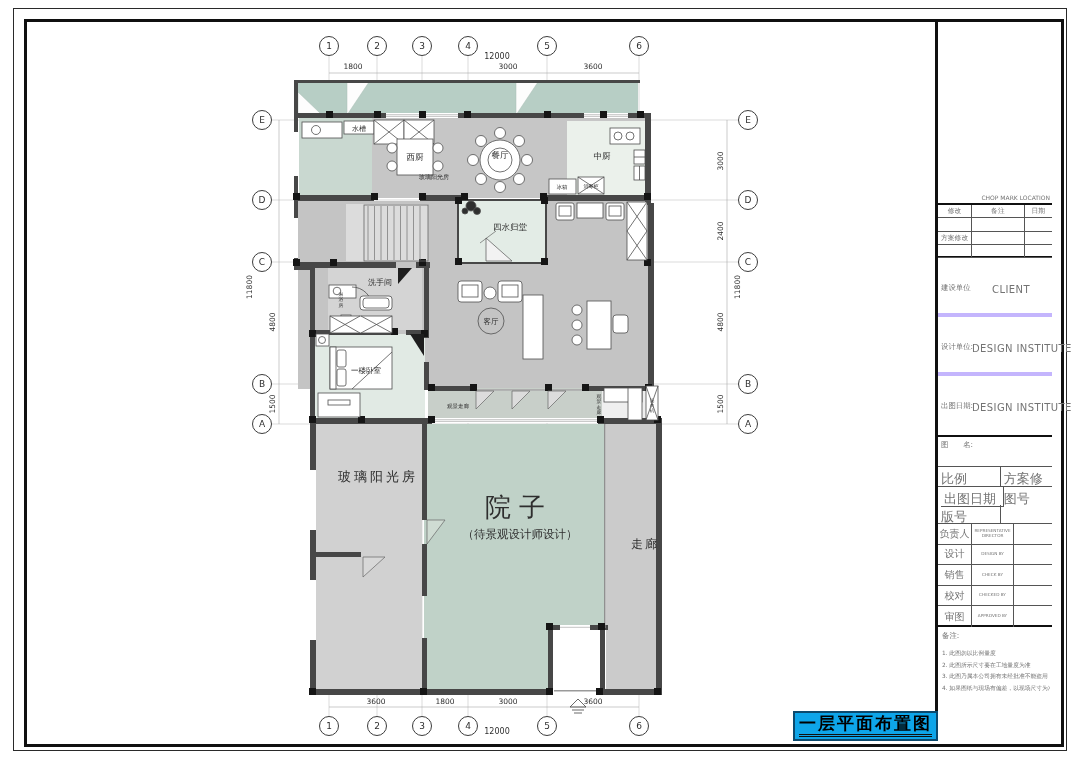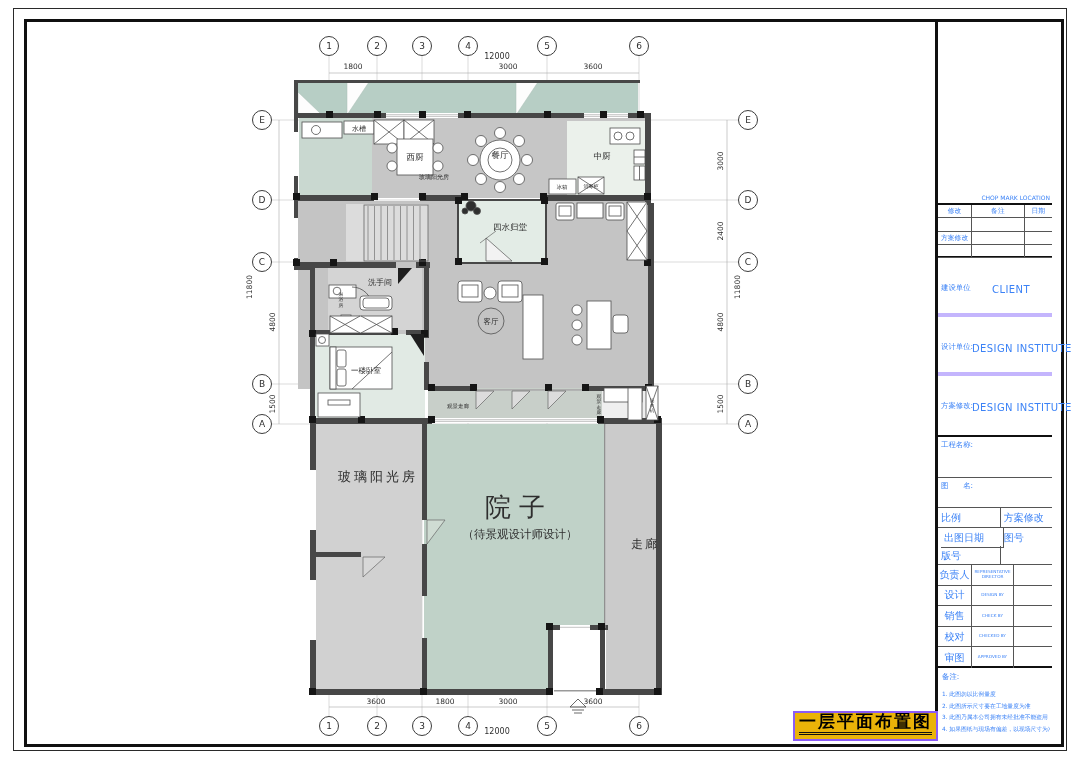--- a/index.html
+++ b/index.html
@@ -1,47 +1,47 @@
 <!DOCTYPE html>
 <html><head>
 <meta charset="utf-8">
 <style>
   html,body{margin:0;padding:0;background:#e8e8e8}
   .page{position:relative;width:1080px;height:764px;background:#ffffff;font-family:"DejaVu Sans",sans-serif;overflow:hidden}
   .border-outer{position:absolute;left:13px;top:8px;width:1052px;height:741px;border:1px solid #2a2a2a}
   .frame{position:absolute;left:24px;top:19px;width:1034px;height:722px;border:3px solid #101010}
   .plan-svg{position:absolute;left:0;top:0}
   
-  .titleblock{position:absolute;left:911px;top:0;bottom:0;width:117px;border-left:3px solid #101010;display:flex;flex-direction:column;color:#3b82f6;background:#fff;box-sizing:border-box}
+  .titleblock{position:absolute;left:911px;top:0;bottom:0;width:117px;border-left:3px solid #101010;display:flex;flex-direction:column;color:#737373;background:#fff;box-sizing:border-box}
   .tb-chop{height:183px;position:relative;border-bottom:2px solid #101010;box-sizing:border-box}
   .tb-chop span{position:absolute;right:2px;bottom:2px;font-size:6px;white-space:nowrap}
   .tb-rev{height:53px;display:grid;grid-template-columns:30% 46% 24%;grid-auto-rows:13.25px;border-bottom:2px solid #101010;box-sizing:border-box}
   .tb-rev div{border-right:1px solid #555;border-bottom:1px solid #555;display:flex;align-items:center;justify-content:center;font-size:6.8px;overflow:hidden}
   .tb-rev div:nth-child(3n){border-right:none}
   .tb-units{height:179px;border-bottom:2px solid #101010;box-sizing:border-box}
   .tb-unit{height:59px;border-bottom:4px solid #c4b5fd;position:relative;box-sizing:border-box}
   .tb-unit:last-child{border-bottom:none}
   .tb-unit .lbl{position:absolute;left:3px;top:25px;font-size:7.4px}
   .tb-unit .val{position:absolute;left:34px;right:2px;top:26px;text-align:center;font-size:10px;letter-spacing:.4px;white-space:nowrap}
   .tb-name41{height:41px;border-bottom:1px solid #555;padding:3px 0 0 3px;font-size:7.4px;box-sizing:border-box}
   .tb-name30{height:30px;border-bottom:1px solid #555;padding:3px 0 8px 3px;font-size:7.4px;box-sizing:border-box}
   .tb-meta{height:57px;position:relative;border-bottom:1px solid #555;box-sizing:border-box}
-  .tb-meta .c{position:absolute;box-sizing:border-box;padding:3px 0 16px 3px;font-size:10px;border-right:1px solid #555;border-bottom:1px solid #555;overflow:hidden}
+  .tb-meta .c{position:absolute;box-sizing:border-box;padding:3px 0 16px 3px;font-size:13px;border-right:1px solid #555;border-bottom:1px solid #555;overflow:hidden}
   .tb-sign{height:103px;border-bottom:2px solid #101010;box-sizing:border-box}
   .tb-sign .row{height:20.6px;display:grid;grid-template-columns:34px 42px 1fr;box-sizing:border-box;border-bottom:1px solid #555}
   .tb-sign .row:last-child{border-bottom:none}
   .tb-sign .row div{display:flex;align-items:center;justify-content:center;border-right:1px solid #555;overflow:hidden}
   .tb-sign .row div:last-child{border-right:none}
   .tb-sign .zh{font-size:10px}
   .tb-sign .en{font-size:4.2px;text-align:center;line-height:1.15;letter-spacing:0}
   .tb-notes{flex:1;padding:4px 2px 0 4px;box-sizing:border-box}
   .tb-notes .hd{font-size:7.4px;margin-bottom:7px}
   .tb-notes .ln{font-size:5.8px;line-height:11.5px;white-space:nowrap;overflow:hidden}
   
-  .drawing-title{position:absolute;left:793px;top:711px;width:145px;height:30px;border:2px solid #8b5cf6;display:flex;align-items:flex-start;justify-content:center;background:#eab308;box-sizing:border-box}
+  .drawing-title{position:absolute;left:793px;top:711px;width:145px;height:30px;border:2px solid #0c4a6e;display:flex;align-items:center;justify-content:center;background:#0ea5e9;box-sizing:border-box}
   .drawing-title span{font-size:17px;font-weight:bold;letter-spacing:2px;border-bottom:3px double #101010;padding-bottom:1px;line-height:1.05;white-space:nowrap}
   text{fill:#2e2e2e}
 </style>
 </head>
 <body>
 
 <div class="page">
   <div class="border-outer"></div>
   <div class="frame"></div>
 
@@ -438,25 +438,24 @@
     <div class="tb-units">
       <div class="tb-unit">
         <span class="lbl">建设单位</span>
         <span class="val">CLIENT</span>
       </div>
       <div class="tb-unit">
         <span class="lbl">设计单位:</span>
         <span class="val">DESIGN INSTITUTE</span>
       </div>
       <div class="tb-unit">
-        <span class="lbl">方案修改:</span>
+        <span class="lbl">出图日期:</span>
         <span class="val">DESIGN INSTITUTE</span>
       </div>
     </div>
-    <div class="tb-name41">工程名称:</div>
     <div class="tb-name30">图　　名:</div>
     <div class="tb-meta">
       <div class="c" style="left:0;top:0;width:55%;height:20px">比例</div>
       <div class="c" style="left:3px;top:20px;width:55%;height:19px">出图日期</div>
       <div class="c" style="left:0;top:38px;width:55%;height:18px;border-bottom:none">版号</div>
       <div class="c" style="left:55%;top:0;width:45%;height:20px;border-right:none">方案修改</div>
       <div class="c" style="left:55%;top:20px;width:45%;height:37px;border-right:none;border-bottom:none">图号</div>
     </div>
     <div class="tb-sign">
       <div class="row">

